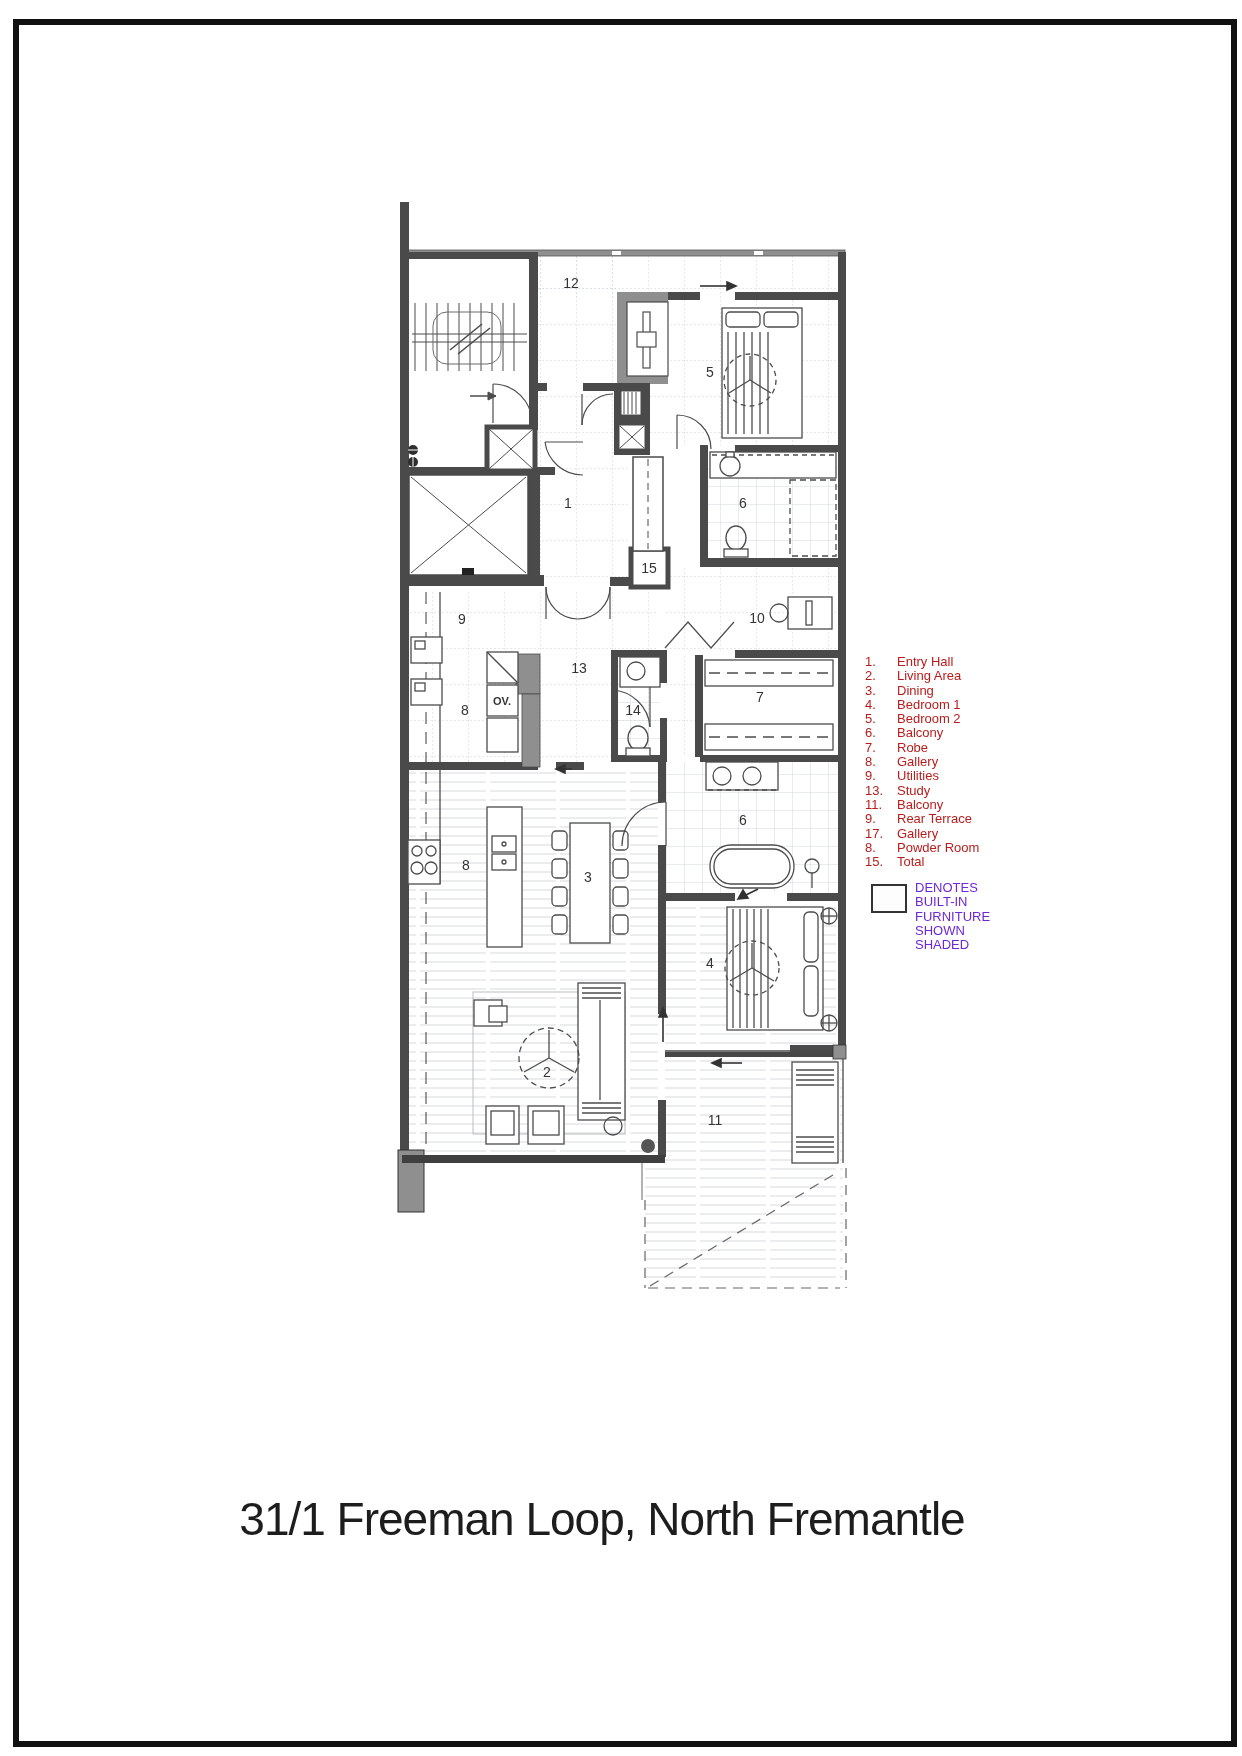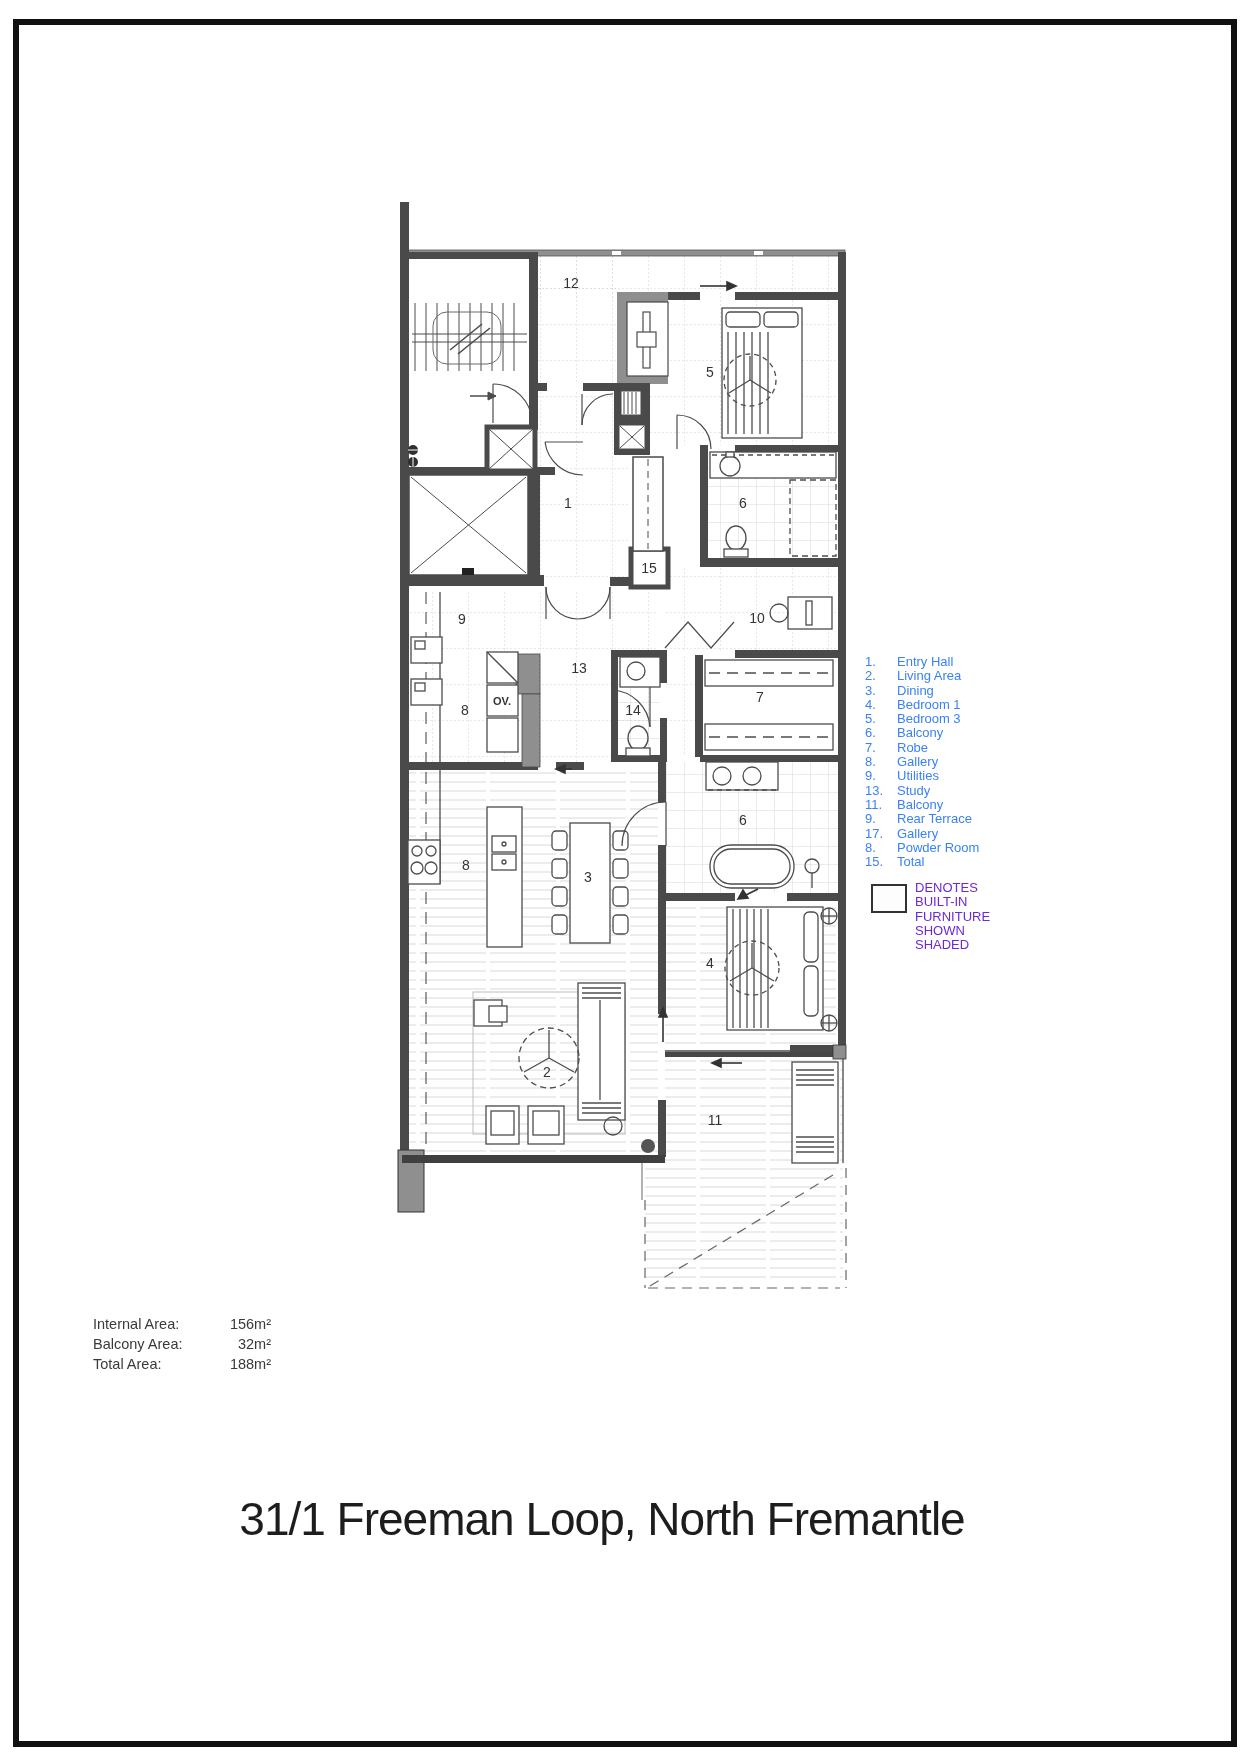--- a/index.html
+++ b/index.html
@@ -1,20 +1,20 @@
 <!DOCTYPE html>
 <html><head>
 <meta charset="utf-8">
 <style>
   html,body{margin:0;padding:0;background:#fff;}
   .page{position:relative;width:1242px;height:1756px;background:#ffffff;overflow:hidden;
         font-family:"Liberation Sans",sans-serif;color:#333;}
   .frame{position:absolute;left:13px;top:19px;width:1212px;height:1716px;border:6px solid #111;}
   svg.plan{position:absolute;left:0;top:0;width:1242px;height:1756px;}
-  .legend{position:absolute;left:865px;top:655px;font-size:13px;line-height:14.3px;color:#3b82f6;}
+  .legend{position:absolute;left:865px;top:655px;font-size:13px;line-height:14.3px;color:#b91c1c;}
   .legend .row{white-space:nowrap;}
   .legend .num{display:inline-block;width:32px;}
   .note{position:absolute;left:871px;top:881px;font-size:13px;line-height:14.3px;color:#6d28d9;}
   .note-box{position:absolute;left:0;top:3px;width:32px;height:25px;border:2px solid #333;background:#fdfdfd;}
   .note-text{margin-left:44px;width:86px;}
   .areas{position:absolute;left:93px;top:1314px;font-size:14.5px;line-height:20px;color:#3a3a3a;}
   .areas .lbl{display:inline-block;width:112px;}
   .areas .val{display:inline-block;width:66px;text-align:right;}
   .title{position:absolute;left:0;top:1492px;width:1242px;text-align:center;
          font-size:46px;letter-spacing:-1px;color:#1d1d1d;transform:translateX(-19px);}
@@ -381,38 +381,33 @@
       <text class="rlabel" x="649" y="573">15</text>
       <text class="ovlabel" x="502" y="705">OV.</text>
     </g>
   </svg>
 
   <div class="legend">
     <div class="row"><span class="num">1.</span><span>Entry Hall</span></div>
     <div class="row"><span class="num">2.</span><span>Living Area</span></div>
     <div class="row"><span class="num">3.</span><span>Dining</span></div>
     <div class="row"><span class="num">4.</span><span>Bedroom 1</span></div>
-    <div class="row"><span class="num">5.</span><span>Bedroom 3</span></div>
+    <div class="row"><span class="num">5.</span><span>Bedroom 2</span></div>
     <div class="row"><span class="num">6.</span><span>Balcony</span></div>
     <div class="row"><span class="num">7.</span><span>Robe</span></div>
     <div class="row"><span class="num">8.</span><span>Gallery</span></div>
     <div class="row"><span class="num">9.</span><span>Utilities</span></div>
     <div class="row"><span class="num">13.</span><span>Study</span></div>
     <div class="row"><span class="num">11.</span><span>Balcony</span></div>
     <div class="row"><span class="num">9.</span><span>Rear Terrace</span></div>
     <div class="row"><span class="num">17.</span><span>Gallery</span></div>
     <div class="row"><span class="num">8.</span><span>Powder Room</span></div>
     <div class="row"><span class="num">15.</span><span>Total</span></div>
   </div>
 
   <div class="note">
     <span class="note-box"></span>
     <div class="note-text">DENOTES BUILT-IN FURNITURE SHOWN SHADED</div>
   </div>
 
-  <div class="areas">
-    <div><span class="lbl">Internal Area:</span><span class="val">156m²</span></div>
-    <div><span class="lbl">Balcony Area:</span><span class="val">32m²</span></div>
-    <div><span class="lbl">Total Area:</span><span class="val">188m²</span></div>
-  </div>
 
   <div class="title">31/1 Freeman Loop, North Fremantle</div>
 </div>
 
 </body></html>

